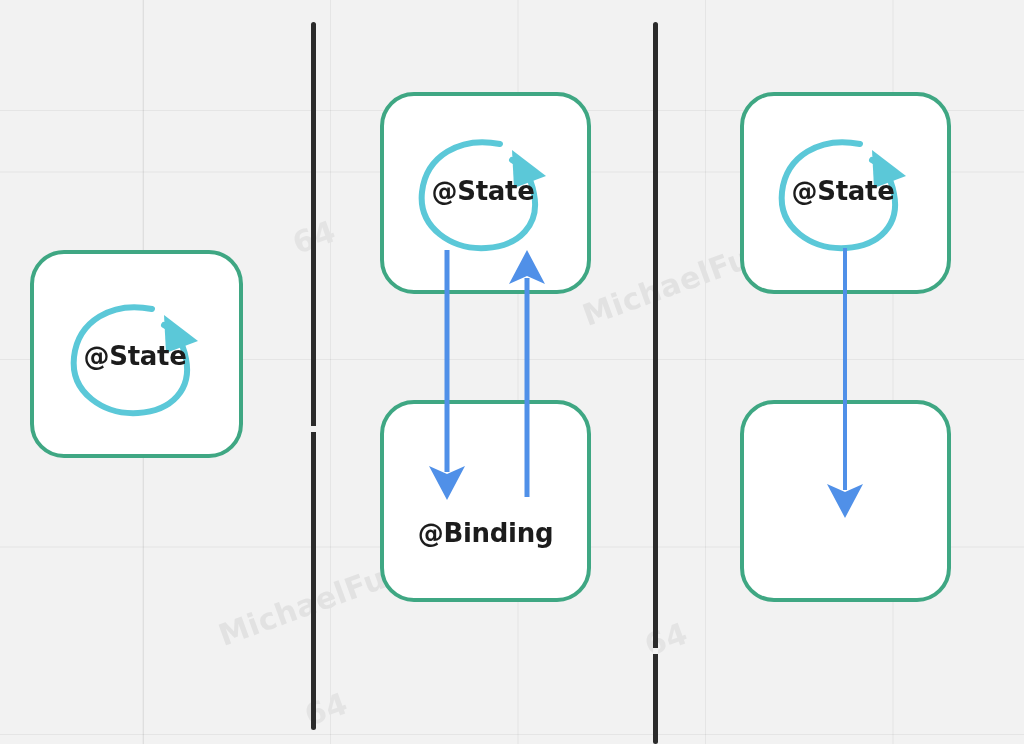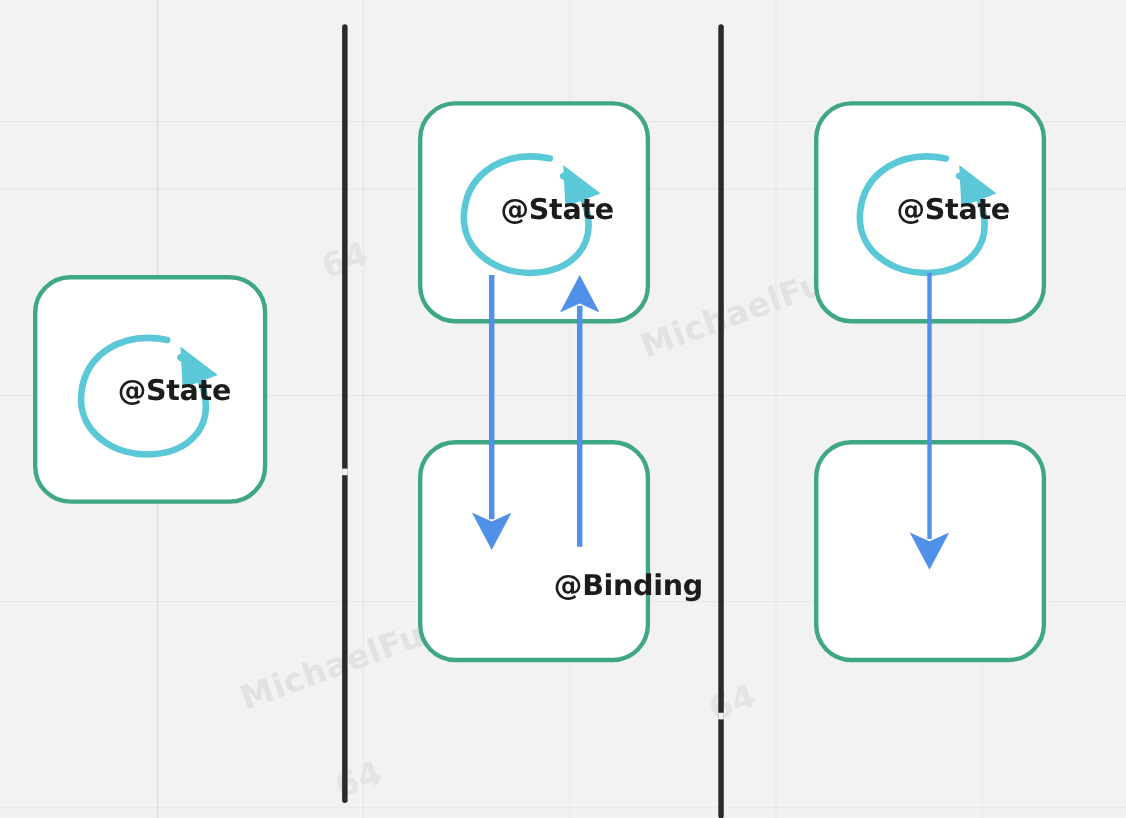--- a/index.html
+++ b/index.html
@@ -86,41 +86,40 @@
   }
   .state-group svg {
     position: absolute;
     left: 0; top: 0;
   }
   .state-label {
     position: absolute;
     left: 0;
     top: 56px;
     width: 150px;
-    text-align: right;
+    text-align: center;
     font-family: "DejaVu Sans", sans-serif;
     font-weight: 700;
     font-size: 26px;
     color: #1c1c1c;
     letter-spacing: -0.3px;
   }
   #icon-left       { left: 60px;  top: 285px; }
   #icon-mid-top    { left: 408px; top: 120px; }
   #icon-right-top  { left: 768px; top: 120px; }
 
   .plain-label {
     position: absolute;
     font-family: "DejaVu Sans", sans-serif;
     font-weight: 700;
     font-size: 26px;
     color: #1c1c1c;
     letter-spacing: -0.3px;
-    text-align: right;
+    text-align: center;
     white-space: nowrap;
-    margin-left: 48px;
   }
   #binding-label {
     left: 380px;
     top: 518px;
     width: 211px;
   }
   #readonly-label {
     left: 700px;
     top: 628px;
     width: 290px;

